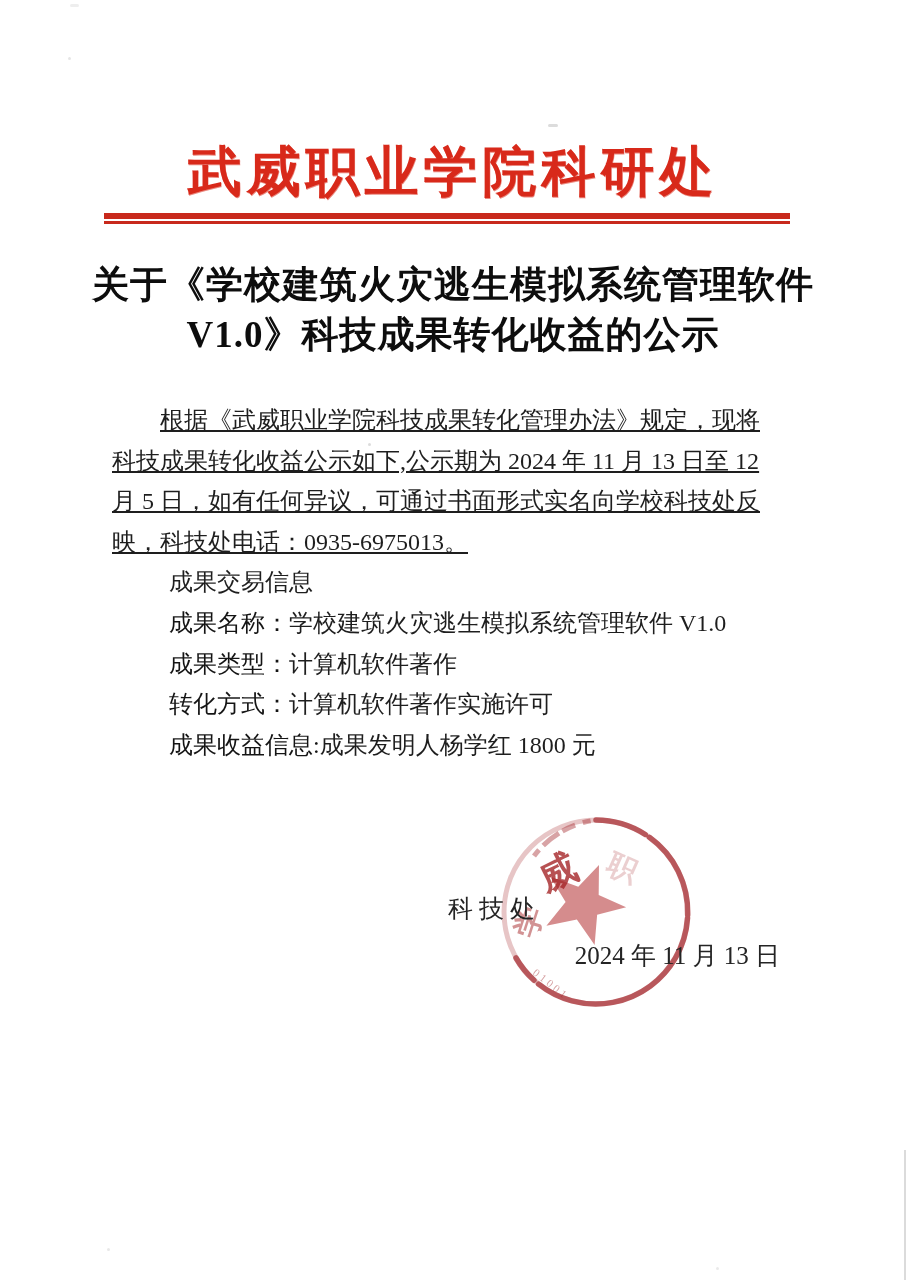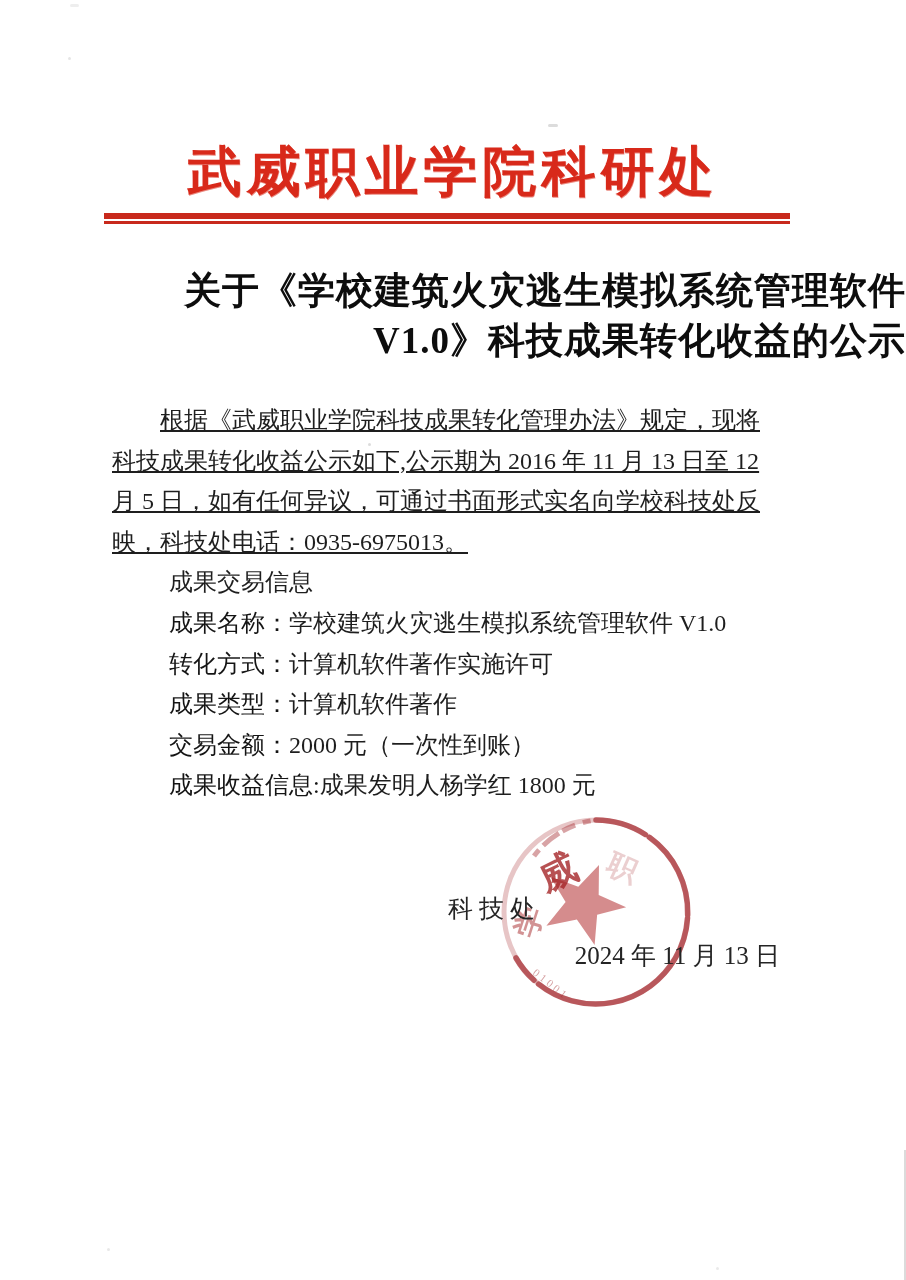--- a/index.html
+++ b/index.html
@@ -25,22 +25,22 @@
     color: #d8291a;
     text-shadow: 0.5px 0.5px 0 rgba(216,41,26,0.55);
     white-space: nowrap;
   }
   .rule-wrap { position: absolute; left: 104px; top: 213px; width: 686px; }
   .rule-thick { height: 6px; background: #c8291c; }
   .rule-thin  { height: 3px; background: #c8291c; margin-top: 2px; }
 
   
   .doc-title {
-    position: absolute; left: 0; top: 266px; width: 906px;
-    text-align: right;
+    position: absolute; left: 0; top: 260px; width: 906px;
+    text-align: center;
     font-size: 37px; font-weight: 700;
     line-height: 50px;
     color: #0d0d0d;
     letter-spacing: 1px;
     white-space: nowrap;
   }
 
   
   .content {
     position: absolute; left: 112px; top: 400px; width: 668px;
@@ -99,37 +99,34 @@
     <div class="rule-thin"></div>
   </div>
 
   <div class="doc-title">
     <div>关于《学校建筑火灾逃生模拟系统管理软件</div>
     <div>V1.0》科技成果转化收益的公示</div>
   </div>
 
   <div class="content">
     <div class="pline indent">根据《武威职业学院科技成果转化管理办法》规定，现将</div>
-    <div class="pline">科技成果转化收益公示如下,公示期为 2016 年 11 月 13 日至 12</div>
+    <div class="pline">科技成果转化收益公示如下,公示期为 2024 年 11 月 13 日至 12</div>
     <div class="pline">月 5 日，如有任何异议，可通过书面形式实名向学校科技处反</div>
     <div class="pline">映，科技处电话：0935-6975013。</div>
 
     <div class="section-heading">成果交易信息</div>
 
     <div class="result-item">
       <span class="item-label">成果名称：</span><span class="item-value">学校建筑火灾逃生模拟系统管理软件 V1.0</span>
     </div>
     <div class="result-item">
-      <span class="item-label">转化方式：</span><span class="item-value">计算机软件著作实施许可</span>
-    </div>
-    <div class="result-item">
       <span class="item-label">成果类型：</span><span class="item-value">计算机软件著作</span>
     </div>
     <div class="result-item">
-      <span class="item-label">交易金额：</span><span class="item-value">2000 元（一次性到账）</span>
+      <span class="item-label">转化方式：</span><span class="item-value">计算机软件著作实施许可</span>
     </div>
     <div class="result-item">
       <span class="item-label">成果收益信息:</span><span class="item-value">成果发明人杨学红 1800 元</span>
     </div>
   </div>
 
   <svg class="seal" viewBox="0 0 202 202" xmlns="http://www.w3.org/2000/svg">
 
     <circle cx="100" cy="98" r="92" fill="none" stroke="rgba(176,62,66,0.30)" stroke-width="5"></circle>
 

